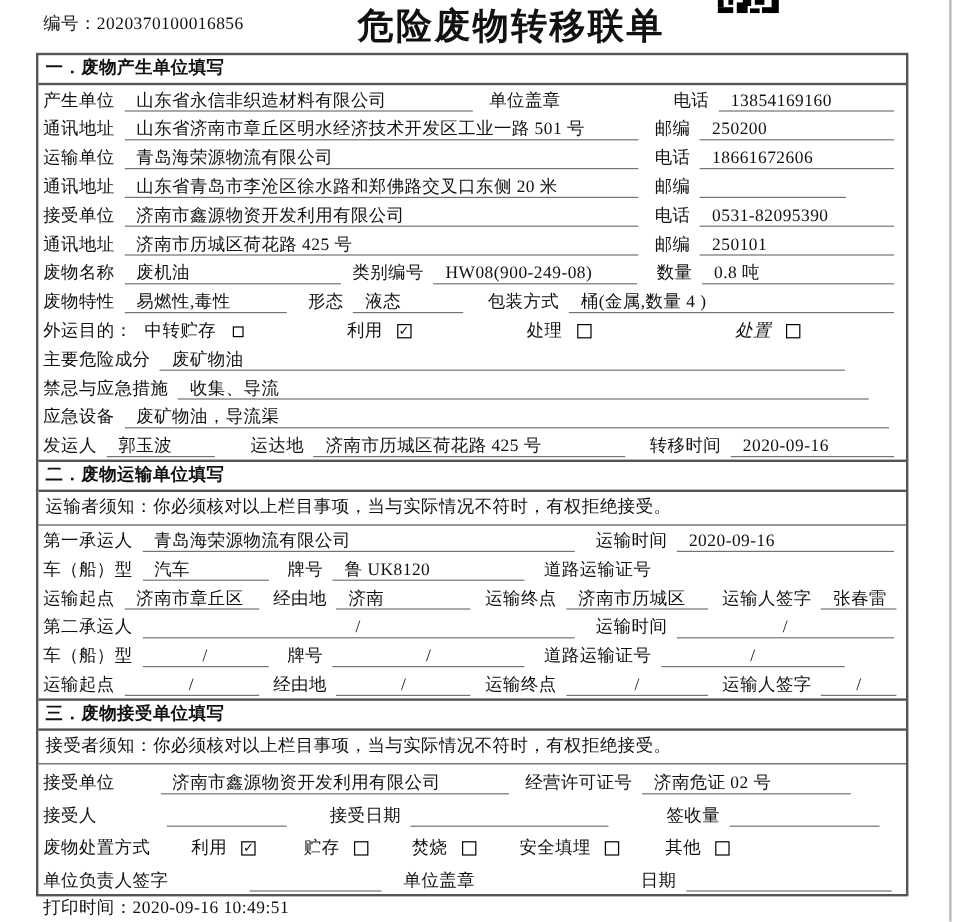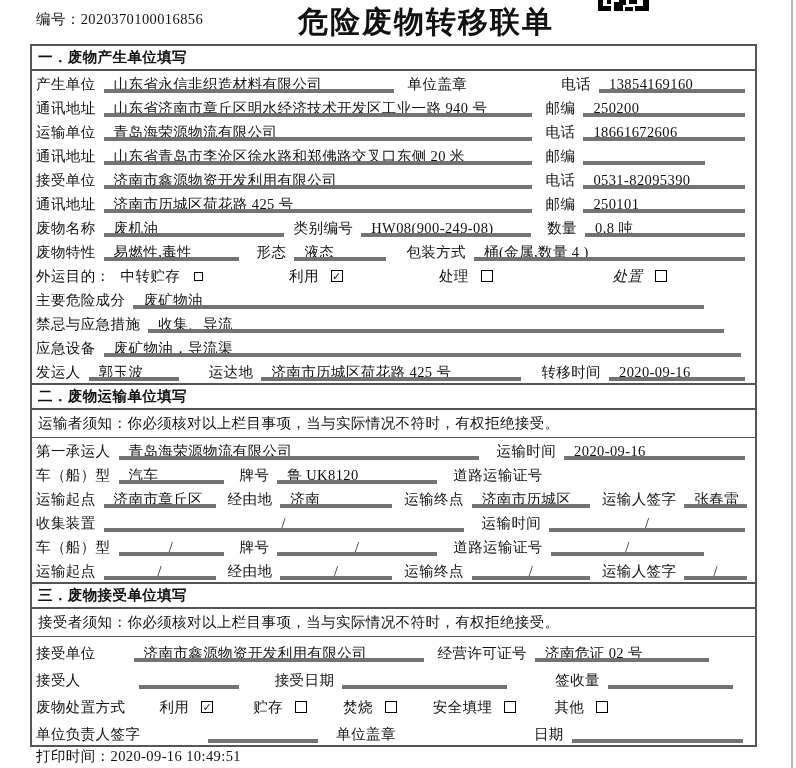--- a/index.html
+++ b/index.html
@@ -28,21 +28,21 @@
   .note-row{
     height:27px;line-height:27px;border-bottom:1.5px solid #555;
     padding-left:6px;font-size:14.5px;white-space:pre;
   }
   .row{
     display:flex;align-items:flex-end;height:24px;
     padding:0 6px 0 4px;font-size:14.5px;box-sizing:border-box;
   }
   .lbl{line-height:22px;white-space:pre;margin-right:8px;flex:0 0 auto;}
   .val{
-    border-bottom:4px solid #737373;line-height:18px;height:18px;
+    border-bottom:1px solid #737373;line-height:18px;height:18px;
     margin-bottom:2px;padding-left:10px;white-space:pre;box-sizing:border-box;
     overflow:hidden;flex:0 0 auto;
   }
   .val.c{text-align:center;padding-left:0;}
   .cbx{
     width:12px;height:12px;border:1px solid #000;margin-bottom:5px;
     font-size:11px;line-height:11px;text-align:center;display:inline-block;
     box-sizing:border-box;flex:0 0 auto;
   }
   .cbx.sm{width:9px;height:9px;margin-bottom:6px;}
@@ -77,21 +77,21 @@
       <div class="row">
         <span class="lbl">产生单位</span>
         <span class="val" style="width: 290px;">山东省永信非织造材料有限公司</span>
         <span class="lbl" style="margin-left: 14px;">单位盖章</span>
         <span class="gap" style="width: 86px;"></span>
         <span class="lbl">电话</span>
         <span class="val" style="flex: 1 1 0%; margin-right: 4px;">13854169160</span>
       </div>
       <div class="row">
         <span class="lbl">通讯地址</span>
-        <span class="val" style="width: 428px;">山东省济南市章丘区明水经济技术开发区工业一路 940 号</span>
+        <span class="val" style="width: 428px;">山东省济南市章丘区明水经济技术开发区工业一路 501 号</span>
         <span class="lbl" style="margin-left: 14px;">邮编</span>
         <span class="val" style="flex: 1 1 0%; margin-right: 4px;">250200</span>
       </div>
       <div class="row">
         <span class="lbl">运输单位</span>
         <span class="val" style="width: 428px;">青岛海荣源物流有限公司</span>
         <span class="lbl" style="margin-left: 14px;">电话</span>
         <span class="val" style="flex: 1 1 0%; margin-right: 4px;">18661672606</span>
       </div>
       <div class="row">
@@ -178,21 +178,21 @@
         <span class="lbl">运输起点</span>
         <span class="val" style="width: 112px;">济南市章丘区</span>
         <span class="lbl" style="margin-left: 12px;">经由地</span>
         <span class="val" style="width: 112px;">济南</span>
         <span class="lbl" style="margin-left: 12px;">运输终点</span>
         <span class="val" style="width: 118px;">济南市历城区</span>
         <span class="lbl" style="margin-left: 12px;">运输人签字</span>
         <span class="val" style="flex: 1 1 0%; margin-right: 2px;">张春雷</span>
       </div>
       <div class="row">
-        <span class="lbl">收集装置</span>
+        <span class="lbl">第二承运人</span>
         <span class="val c" style="width: 360px;">/</span>
         <span class="lbl" style="margin-left: 18px;">运输时间</span>
         <span class="val c" style="flex: 1 1 0%; margin-right: 4px;">/</span>
       </div>
       <div class="row">
         <span class="lbl">车（船）型</span>
         <span class="val c" style="width: 105px;">/</span>
         <span class="lbl" style="margin-left: 16px;">牌号</span>
         <span class="val c" style="width: 160px;">/</span>
         <span class="lbl" style="margin-left: 16px;">道路运输证号</span>

